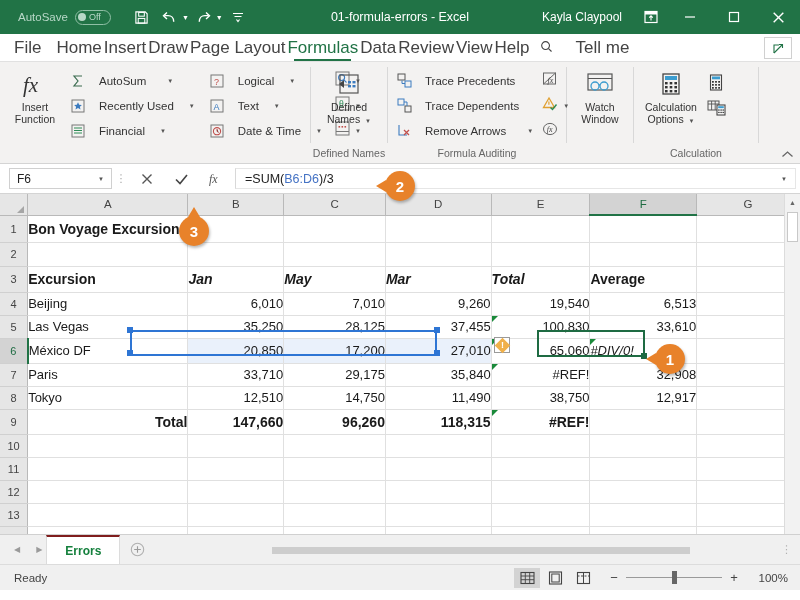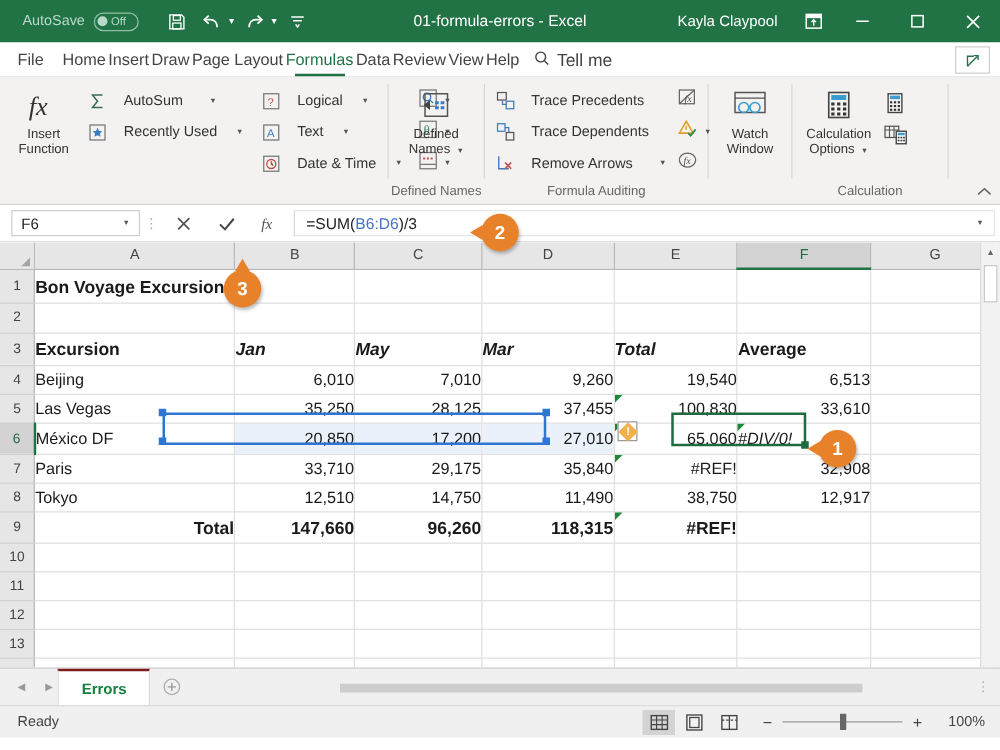--- a/index.html
+++ b/index.html
@@ -46,29 +46,29 @@
   }
   .share-btn { width: 34px; height: 34px; display:flex; align-items:center; justify-content:center; }
 
   
   .tabstrip {
     height: 28px; background: #fff; display: flex; align-items: stretch;
     border-bottom: 1px solid #e1e1e1; position: relative;
   }
   .tab {
     padding: 0 1px; display: flex; align-items: center;
-    font-size: 13px; color: #444; position: relative; white-space: nowrap;
+    font-size: 17px; color: #444; position: relative; white-space: nowrap;
   }
   .tab:first-child { padding-left: 14px; padding-right: 14px; }
   .tab.active { color: #217346; font-weight: normal; }
   .tab.active::after {
     content: ""; position: absolute; left: 8px; right: 8px; bottom: 0;
     height: 2.5px; background: #217346;
   }
-  .tellme { display: flex; align-items: center; gap: 6px; padding: 0 10px; font-size: 14px; color: #444; }
+  .tellme { display: flex; align-items: center; gap: 22px; padding: 0 10px; font-size: 17px; color: #444; }
   .tabstrip-right { margin-left: auto; display: flex; align-items: center; padding-right: 6px; }
   .share-box {
     width: 28px; height: 22px; border: 1px solid #d0d0d0; background: #fff;
     display: flex; align-items: center; justify-content: center; margin-right: 2px;
   }
 
   
   .ribbon {
     height: 102px; background: #f3f2f1; display: flex; align-items: stretch;
     border-bottom: 1px solid #d4d4d4; position: relative;
@@ -393,20 +393,30 @@
           <span class="caret caret-sp">▼</span>
         </div>
         <div class="menuitem">
           <span class="ico">
             <svg width="14" height="14" viewBox="0 0 14 14">
                 <rect x="1" y="1" width="12" height="12" fill="none" stroke="#777" stroke-width="1"></rect>
                 <path d="M7 3.2l1.2 2.5 2.7.3-2 1.8.6 2.6L7 9.1l-2.5 1.3.6-2.6-2-1.8 2.7-.3z" fill="#3b7bbf"></path>
               </svg>
           </span>
           <span>Recently Used</span>
+          <span class="caret">▼</span>
+        </div>
+        <div class="menuitem">
+          <span class="ico">
+            <svg width="14" height="14" viewBox="0 0 14 14">
+                <rect x="1" y="1" width="12" height="12" fill="none" stroke="#777" stroke-width="1"></rect>
+                <path d="M3 4h8M3 6.5h8M3 9h8" stroke="#2e8b57" stroke-width="1.1"></path>
+              </svg>
+          </span>
+          <span>Financial</span>
           <span class="caret">▼</span>
         </div>
       </div>
 
       <div class="menucol" style="margin-left:6px">
         <div class="menuitem">
           <span class="ico">
             <svg width="14" height="14" viewBox="0 0 14 14">
                 <rect x="1" y="1" width="12" height="12" fill="none" stroke="#777" stroke-width="1"></rect>
                 <text x="4" y="10.5" font-family="Liberation Sans, sans-serif" font-size="9" fill="#c0504d">?</text>

